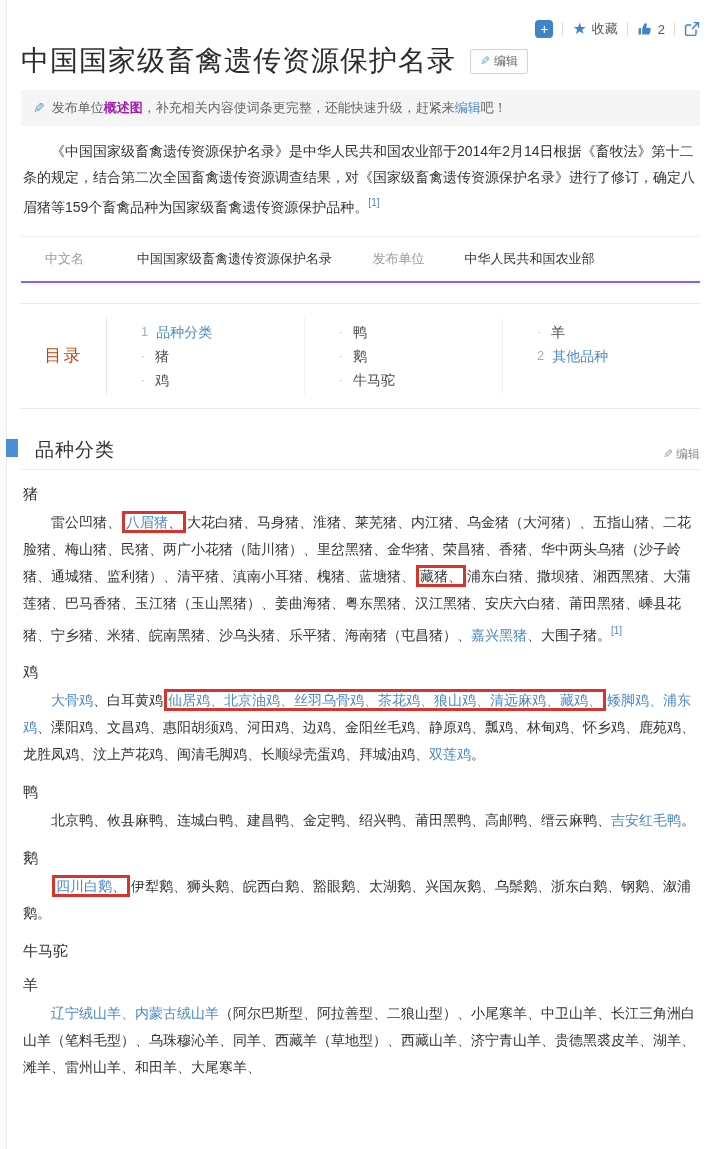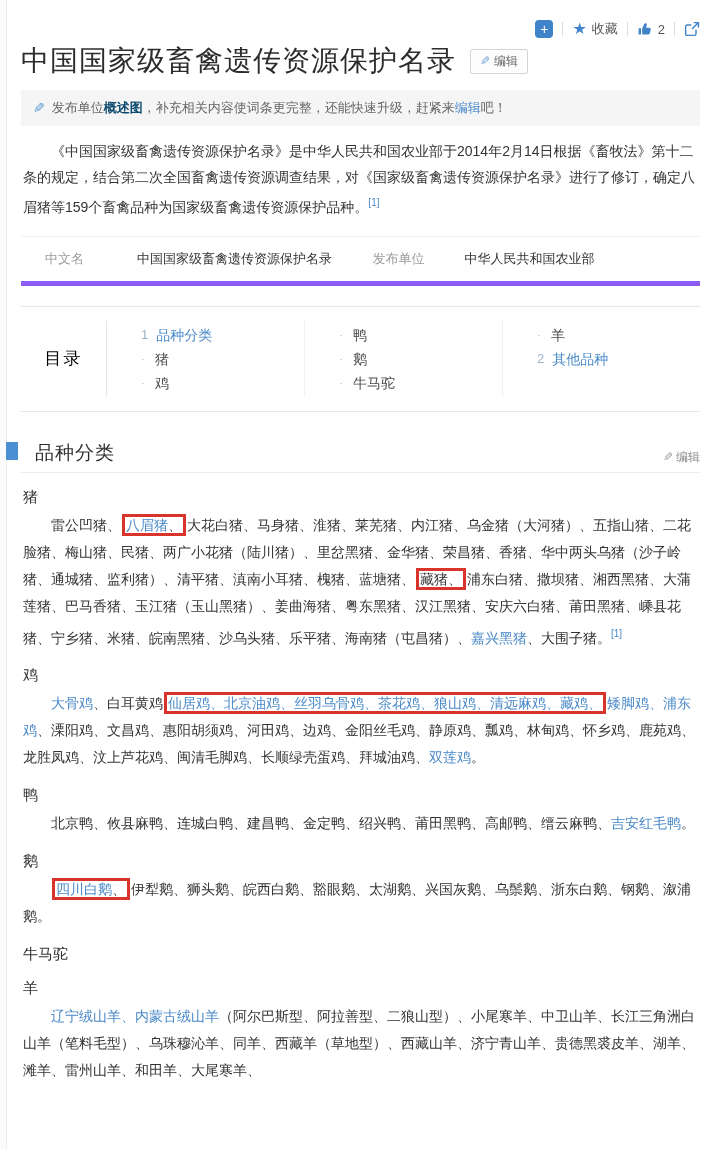--- a/index.html
+++ b/index.html
@@ -29,39 +29,39 @@
   .title-row{display:flex;align-items:center;gap:14px;margin:2px 0 10px;}
   h1{font-size:28px;font-weight:400;color:#2c2c2c;letter-spacing:1px;}
   .edit-btn{display:inline-flex;align-items:center;gap:4px;border:1px solid #d4d4d4;
     border-radius:2px;background:#fdfdfd;padding:3px 9px;font-size:12px;color:#666;cursor:pointer;}
   .pencil{color:#6d9fd0;font-size:12px;line-height:1;transform:scaleX(-1);display:inline-block;}
 
   
   .notice{background:var(--noticebg);padding:9px 12px;font-size:13px;color:#666;
     display:flex;align-items:center;gap:7px;margin-bottom:12px;}
   .notice .pic{color:#5d9bd3;font-size:14px;transform:scaleX(-1);}
-  .notice b{color:#0c4a6e;margin-top:20px;}
+  .notice b{color:#a21caf;margin-top:20px;}
   .lnk{color:var(--link);cursor:pointer;}
 
   
   .intro{font-size:14px;line-height:26px;text-indent:2em;margin:8px 2px 0;}
   sup.ref{color:var(--link);font-size:10px;cursor:pointer;}
 
   
   .infobox{display:grid;grid-template-columns:92px 1fr 92px 1fr;
-    border-top:1px solid #efefef;border-bottom:5px solid #8b5cf6;
+    border-top:1px solid #efefef;border-bottom:2px solid #8b5cf6;
     margin-top:16px;padding:13px 0 13px 24px;font-size:13px;align-items:center;}
   .ib-label{color:#9a9a9a;}
   .ib-value{color:#333;}
 
   
   .toc{display:flex;border-top:1px solid var(--div);border-bottom:1px solid var(--div);
     margin-top:20px;padding:14px 0;}
   .toc-label{width:86px;display:flex;align-items:center;justify-content:center;
-    font-size:17px;color:#000000;border-right:1px solid var(--div);letter-spacing:2px;}
+    font-size:17px;color:#c2410c;border-right:1px solid var(--div);letter-spacing:2px;}
   .toc-cols{display:flex;flex:1;}
   .toc-col{flex:1;padding:2px 0 2px 34px;border-right:1px solid #f1f1f1;}
   .toc-col:last-child{border-right:none;}
   .toc-item{display:flex;align-items:center;gap:8px;font-size:14px;line-height:24px;cursor:pointer;}
   .toc-num{color:#9bb3c9;font-size:13px;}
   .toc-bullet{color:#bbb;font-size:12px;width:6px;}
   .toc-link{color:var(--link);}
   .toc-sub{color:#4d4d4d;}
 
   

